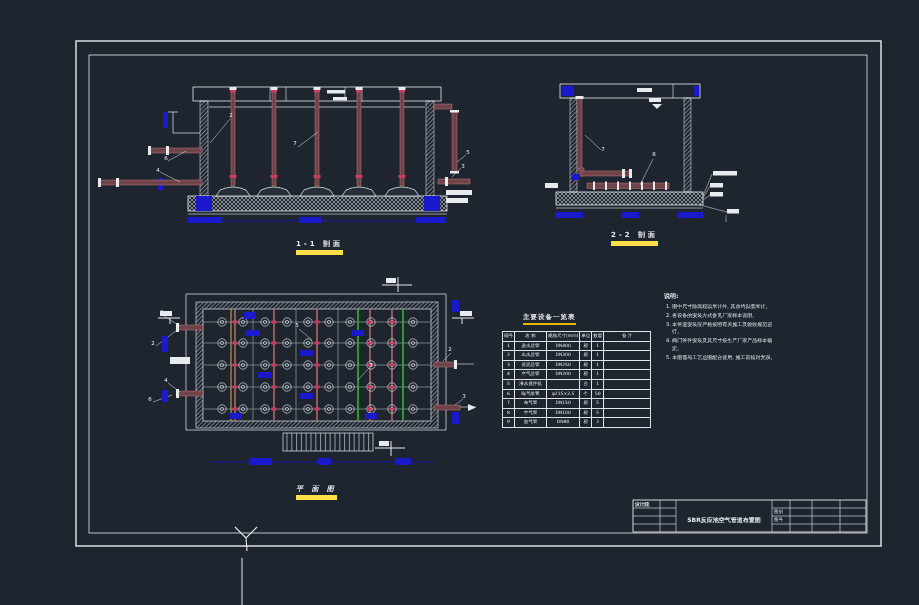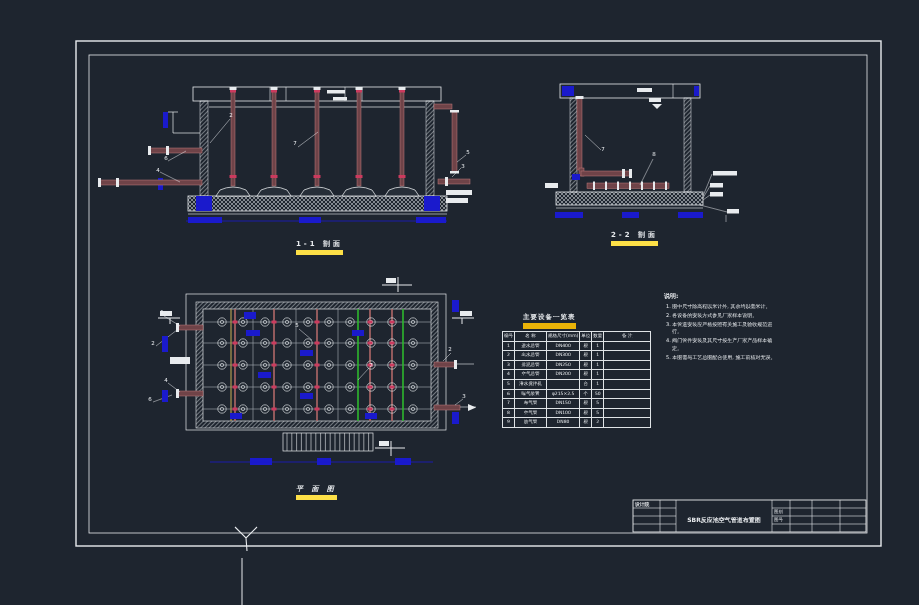--- a/index.html
+++ b/index.html
@@ -2,21 +2,21 @@
 <html><head>
 <meta charset="utf-8">
 <style>
   html,body{margin:0;padding:0;background:#12161d;}
   #canvas{position:relative;width:919px;height:605px;background:#1e252f;overflow:hidden;
           font-family:"DejaVu Sans",sans-serif;}
   svg{position:absolute;left:0;top:0;}
   .ovl{position:absolute;color:#e8ebee;}
   .vtitle{font-size:7px;font-weight:bold;letter-spacing:3px;border-bottom:5px solid #fde047;
           padding-bottom:1px;white-space:nowrap;}
-  .tbl-title{font-size:6.5px;font-weight:bold;letter-spacing:1px;border-bottom:6px solid #eab308;
+  .tbl-title{font-size:6.5px;font-weight:bold;letter-spacing:1px;border-bottom:2px solid #eab308;
           padding-bottom:1px;white-space:nowrap;}
   #equip-table{position:absolute;left:502px;top:331px;border-collapse:collapse;table-layout:fixed;}
   #equip-table td,#equip-table th{border:0.5px solid #dfe3e6;color:#e8ebee;font-size:4.5px;
           font-weight:normal;padding:0 1px;height:8.6px;overflow:hidden;white-space:nowrap;
           text-align:center;line-height:1;}
   #notes{position:absolute;left:664px;top:292px;width:118px;color:#e8ebee;}
   #notes .nh{font-size:6px;font-weight:bold;margin-bottom:2px;}
   #notes .ni{font-size:5px;line-height:1.55;margin-left:8px;text-indent:-6px;margin-bottom:1px;}
   .co{position:absolute;font-size:5.5px;color:#eef1f4;transform:translate(-50%,-50%);line-height:1;}
   .tb-text{position:absolute;color:#e8ebee;white-space:nowrap;}

